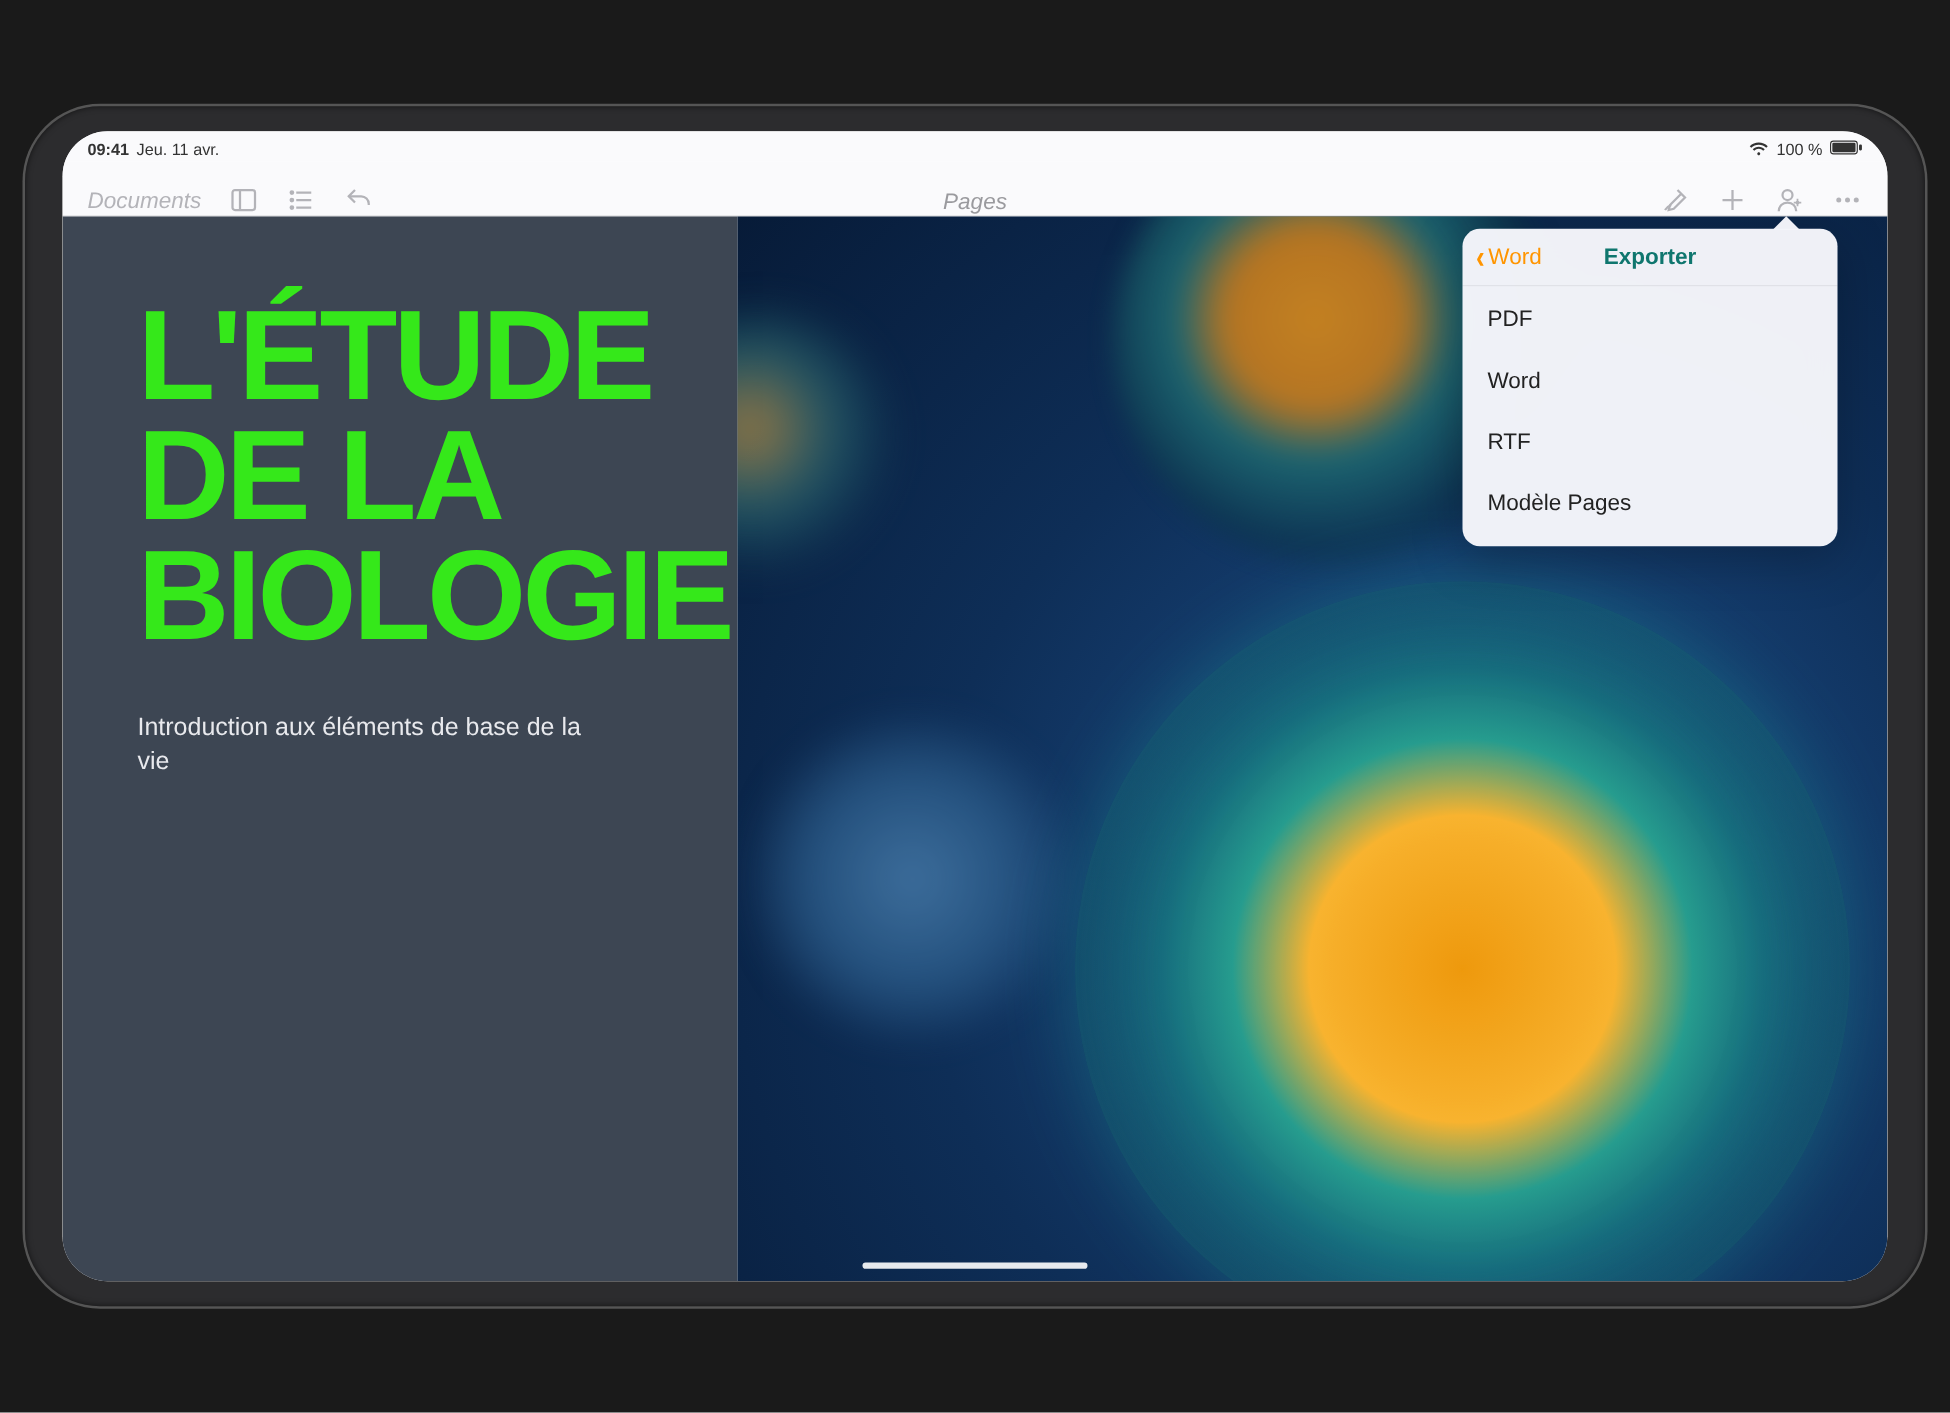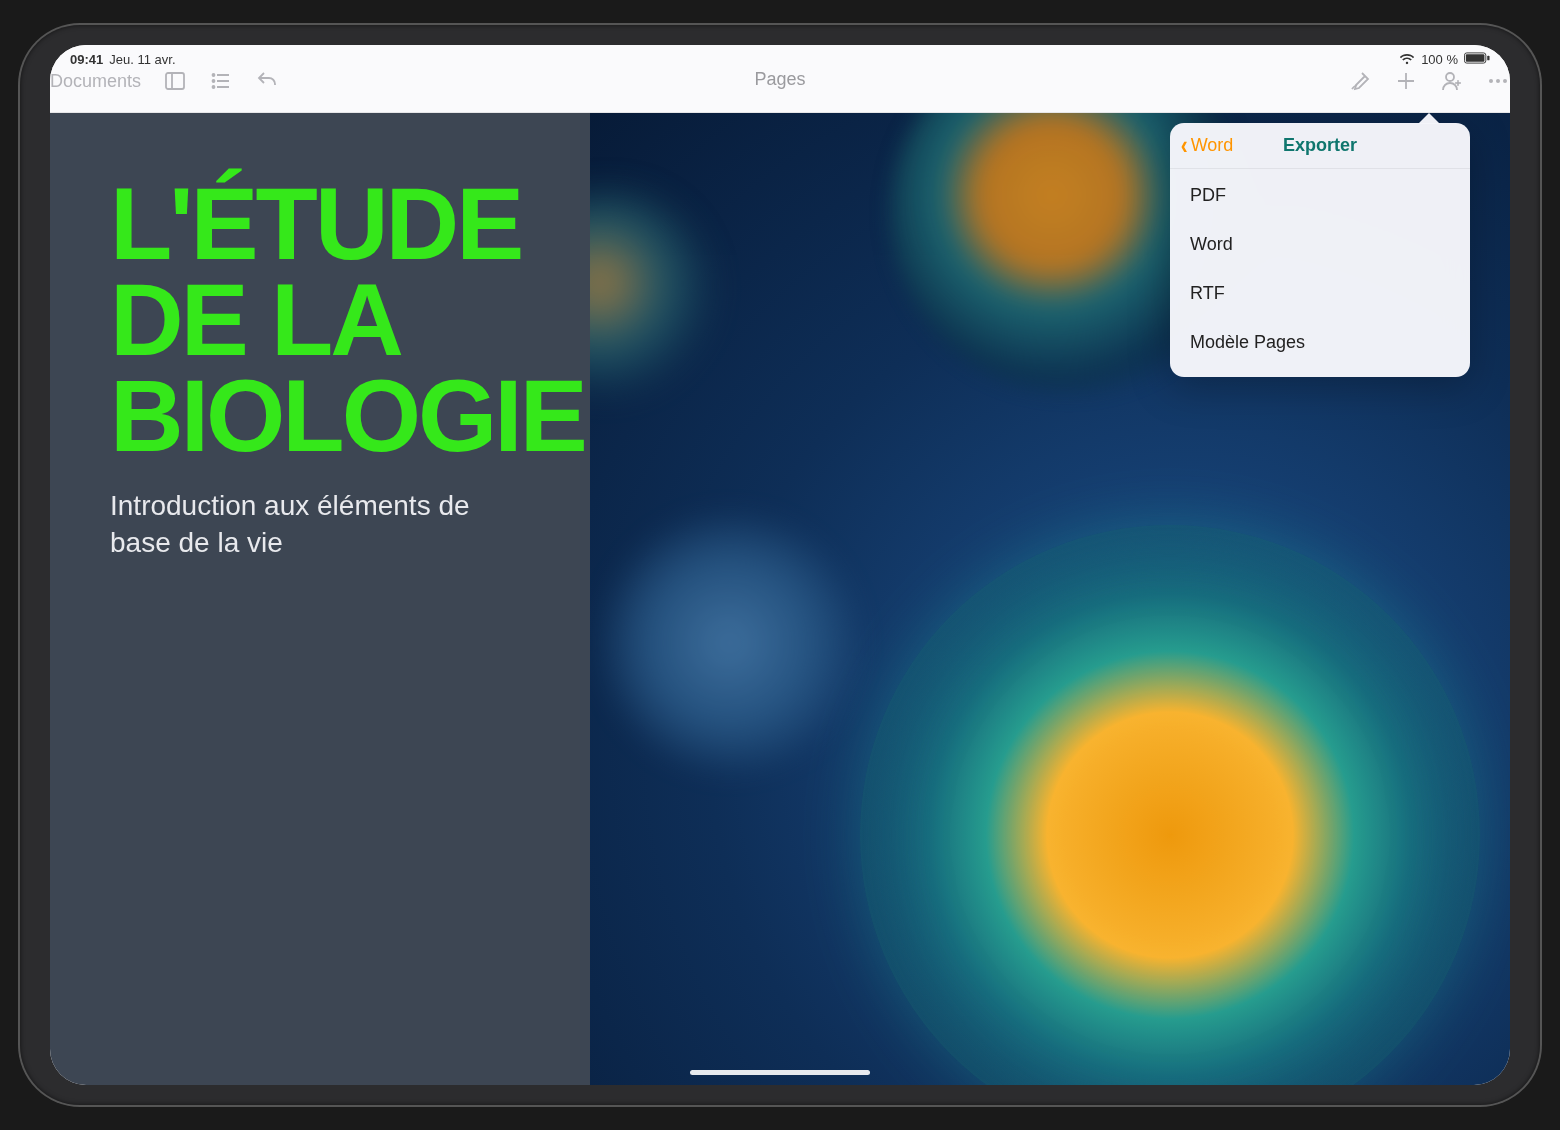--- a/index.html
+++ b/index.html
@@ -8,21 +8,21 @@
     font-family: -apple-system, "Helvetica Neue", Helvetica, Arial, sans-serif;
     width: 1560px;
     height: 1130px;
     display: flex;
     align-items: center;
     justify-content: center;
     overflow: hidden;
   }
   .device-frame {
     width: 1520px;
-    height: 1080px;
+    height: 960px;
     background: #2c2c2e;
     border-radius: 60px;
     padding: 20px 30px;
     box-shadow: 0 0 0 2px #555, inset 0 0 5px rgba(0,0,0,0.6);
     position: relative;
   }
   .screen {
     width: 100%;
     height: 100%;
     background: #fff;
@@ -49,24 +49,25 @@
     display: flex; align-items: center; gap: 6px;
   }
   .statusbar .time { font-weight: 600; }
   .wifi-icon svg, .battery svg { display: block; }
   
   .toolbar {
     height: 44px;
     background: rgba(250,250,252,0.95);
     border-bottom: 1px solid rgba(0,0,0,0.08);
     display: flex;
-    align-items: flex-start;
+    align-items: flex-end;
     justify-content: space-between;
-    padding: 0 0;
+    padding: 0 20px;
     color: #9a9a9e;
+    font-style: italic;
   }
   .toolbar .tb-left, .toolbar .tb-right { display: flex; align-items: center; gap: 22px; }
   .toolbar .doc-link { font-size: 18px; color: #b3b3b8; }
   .toolbar .doc-title {
     position: absolute; left: 50%; transform: translateX(-50%);
     font-size: 18px; color: #9a9a9e;
   }
   .tb-icon { width: 24px; height: 24px; color: #b3b3b8; }
   .tb-icon svg { width: 100%; height: 100%; display: block; }
   
@@ -86,22 +87,22 @@
     font-family: "Helvetica Neue", Arial, sans-serif;
     font-weight: 800;
     font-size: 102px;
     line-height: 0.94;
     letter-spacing: -3px;
     color: #35e81a;
     text-transform: uppercase;
     white-space: pre-line;
   }
   .page-left .subtitle {
-    margin-top: 22px;
-    font-size: 28px;
+    margin-top: 44px;
+    font-size: 20px;
     line-height: 1.35;
     color: #e8e9ed;
     font-weight: 400;
     max-width: 360px;
   }
   .page-right {
     flex: 1;
     position: relative;
     background: radial-gradient(circle at 65% 65%, #1d528f 0%, #0e2e57 55%, #071b38 100%);
     overflow: hidden;

